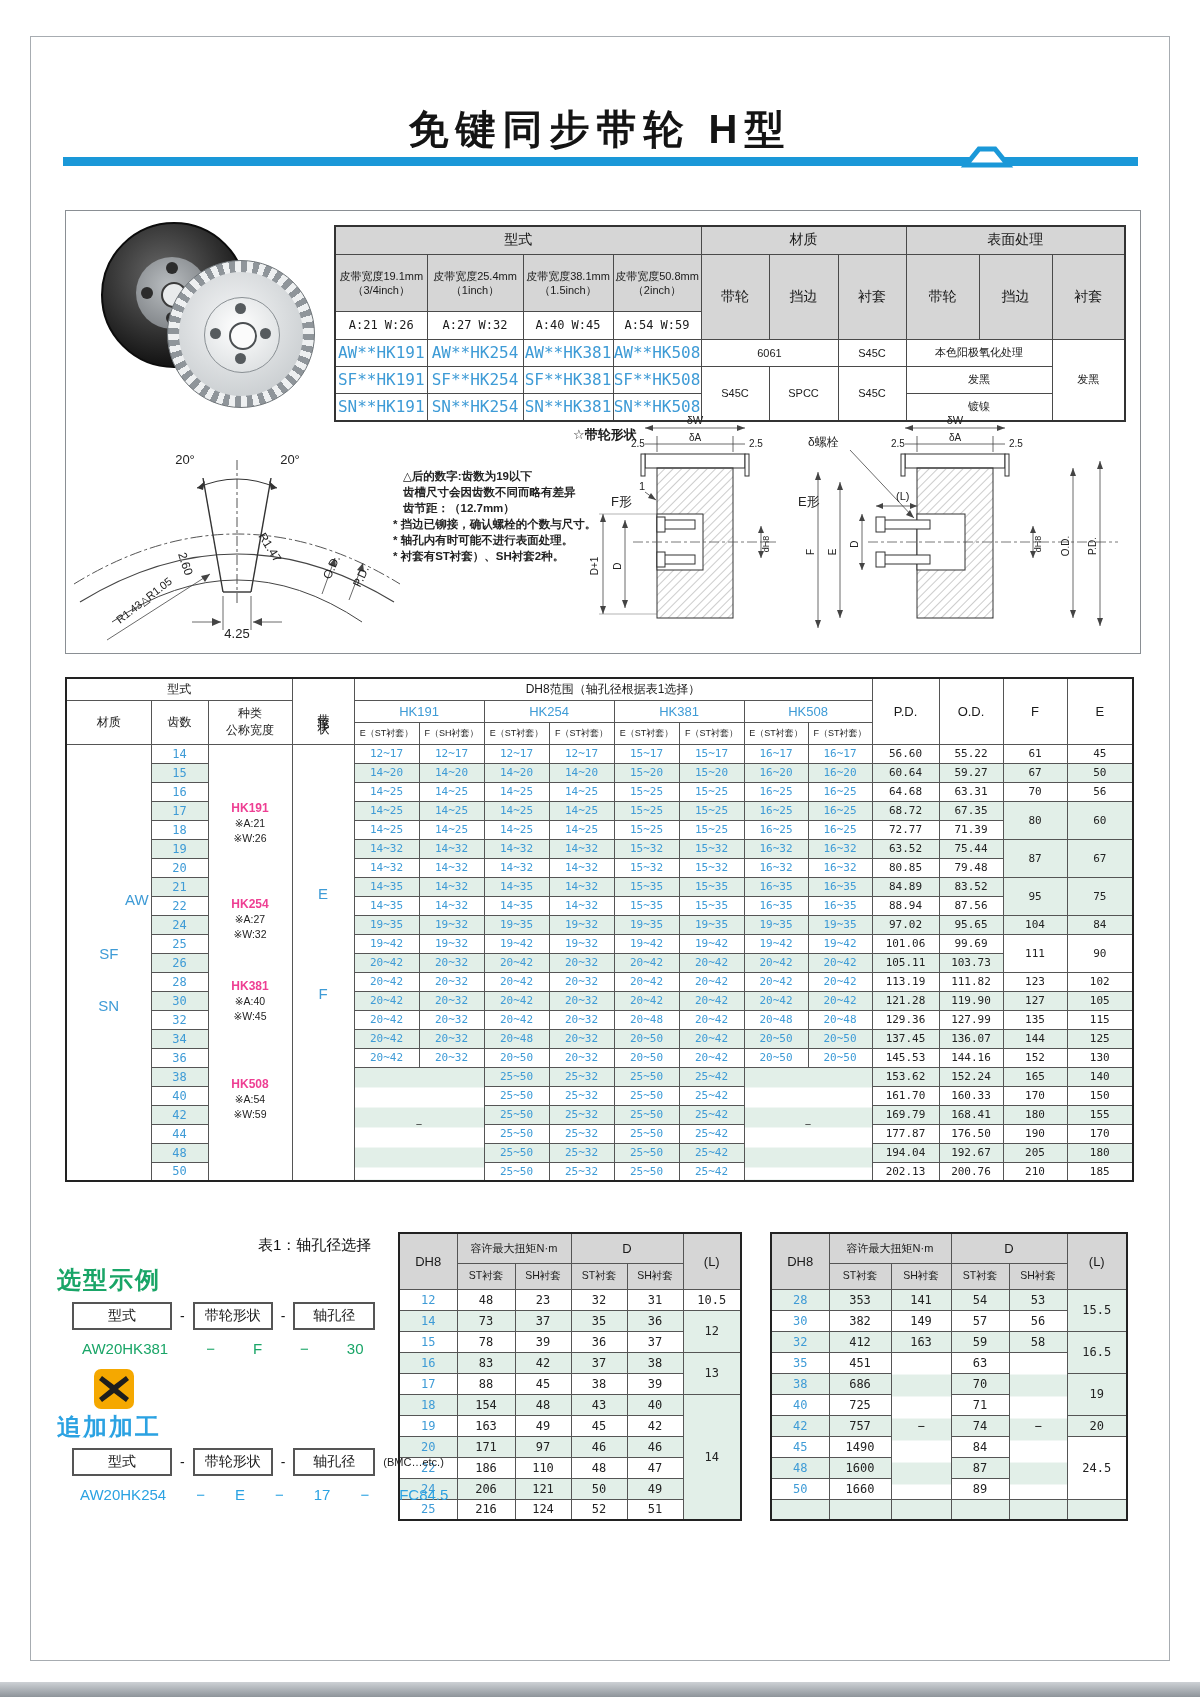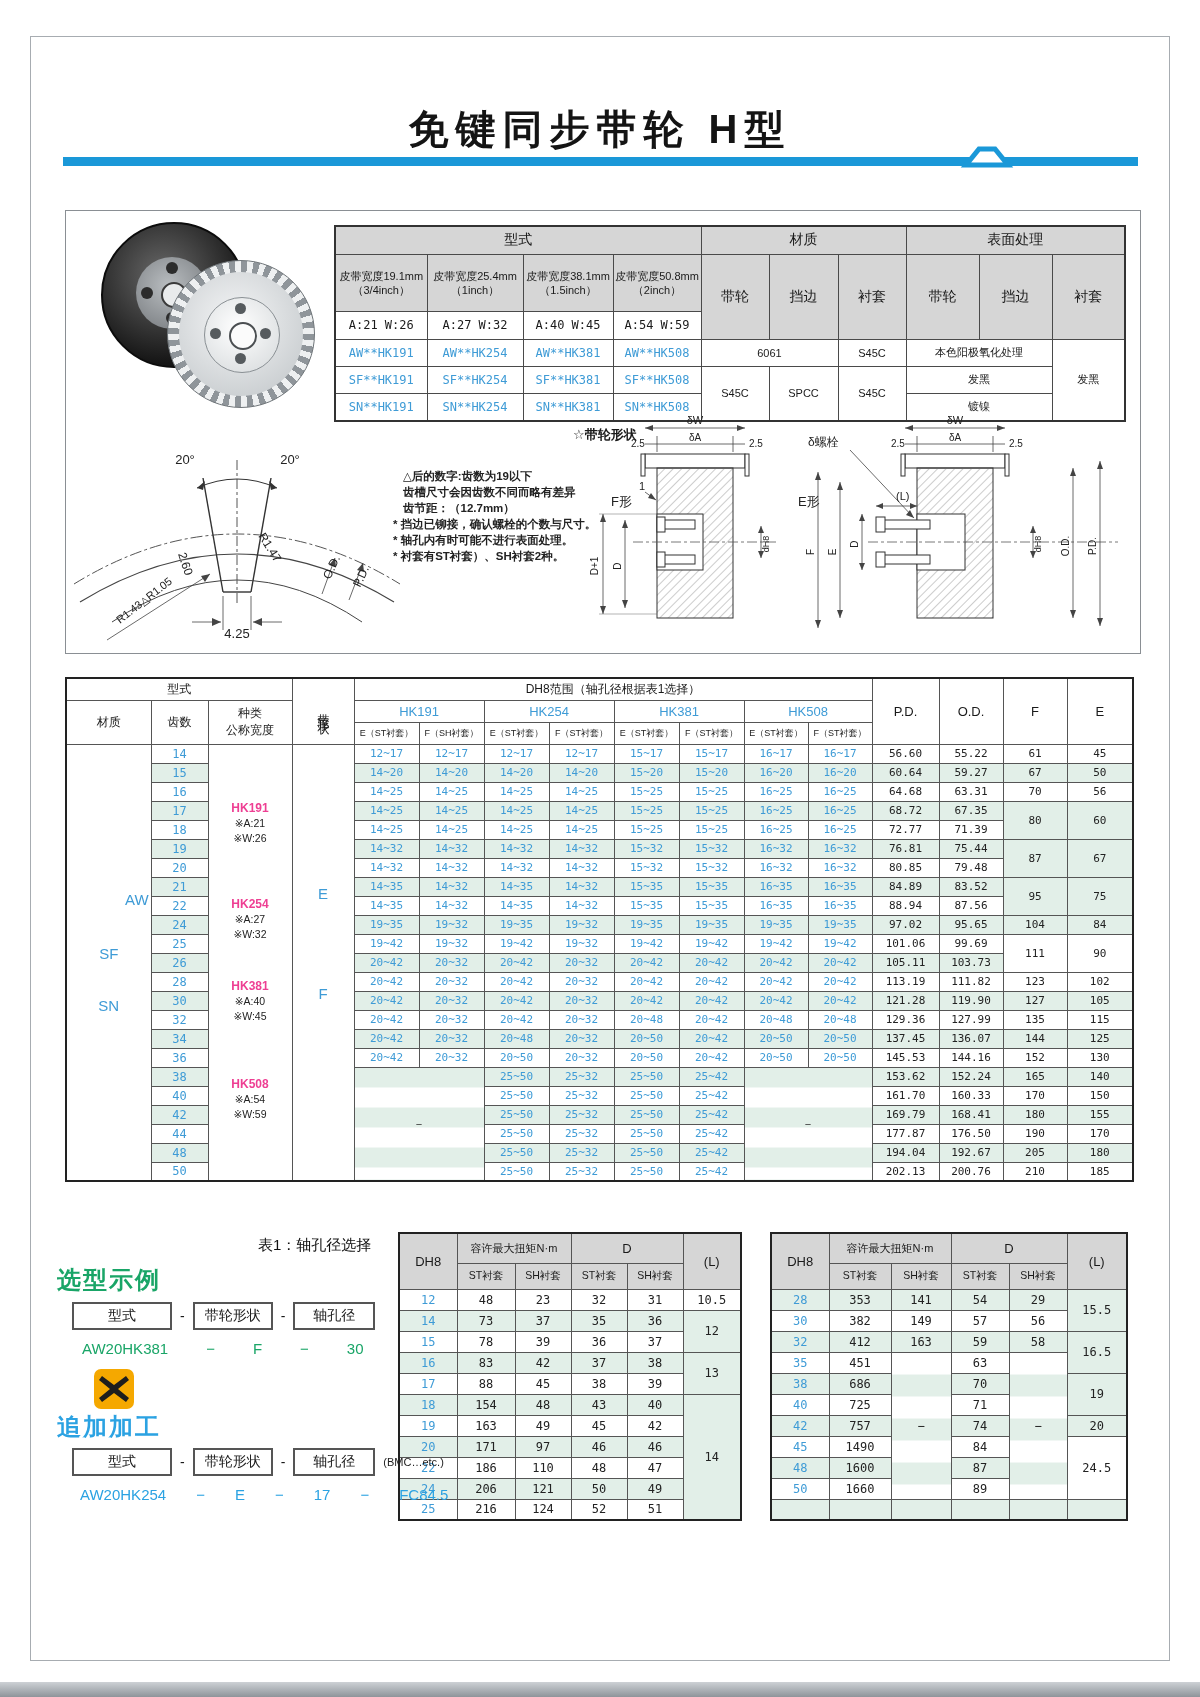--- a/index.html
+++ b/index.html
@@ -28,21 +28,21 @@
   table{border-collapse:collapse;table-layout:fixed;}
   td,th{padding:0;text-align:center;vertical-align:middle;font-weight:normal;overflow:hidden;}
   .mono{font-family:"DejaVu Sans Mono","Liberation Mono",monospace;}
   
   #spec{left:334px;top:225px;}
   #spec table{border:2px solid #333;}
   #spec td,#spec th{border:1px solid #4a4a4a;font-size:11px;}
   #spec th{background:#d6d6d6;font-size:14px;}
   #spec .w1,#spec .w2{font-size:11px;line-height:14px;font-weight:normal;}
   #spec .aw{font-size:12px;}
-  #spec .mod{font-size:12px;color:#3e9bd6;}
+  #spec .mod{font-size:16px;color:#3e9bd6;}
   
   #shapelabel{left:573px;top:426px;font-size:13px;font-weight:bold;}
   #notes{left:393px;top:468px;width:215px;font-size:11.5px;line-height:16px;font-weight:bold;color:#222;}
   #notes .ind{padding-left:10px;}
   svg text{font-family:"Liberation Sans","DejaVu Sans",sans-serif;fill:#222;}
   
   #main{left:65px;top:677px;}
   #main table{border:2px solid #222;}
   #main td,#main th{border:1px solid #555;}
   #main thead th{background:#fff;font-size:12px;}
@@ -516,21 +516,21 @@
         <tr class="g">
           <td class="tee">19</td>
           <td class="rng">14~32</td>
           <td class="rng">14~32</td>
           <td class="rng">14~32</td>
           <td class="rng">14~32</td>
           <td class="rng">15~32</td>
           <td class="rng">15~32</td>
           <td class="rng">16~32</td>
           <td class="rng">16~32</td>
-          <td class="num">76.81</td>
+          <td class="num">63.52</td>
           <td class="num">75.44</td>
           <td class="num" rowspan="2">87</td>
           <td class="num" rowspan="2">67</td>
         </tr>
         <tr class="w">
           <td class="tee">20</td>
           <td class="rng">14~32</td>
           <td class="rng">14~32</td>
           <td class="rng">14~32</td>
           <td class="rng">14~32</td>
@@ -892,21 +892,21 @@
           <th class="hsub">ST衬套</th>
           <th class="hsub">SH衬套</th>
         </tr>
       </thead>
       <tbody>
         <tr class="g">
           <td class="dh8v">28</td>
           <td>353</td>
           <td>141</td>
           <td>54</td>
-          <td>29</td>
+          <td>53</td>
           <td rowspan="2">15.5</td>
         </tr>
         <tr class="w">
           <td class="dh8v">30</td>
           <td>382</td>
           <td>149</td>
           <td>57</td>
           <td>56</td>
         </tr>
         <tr class="g">

